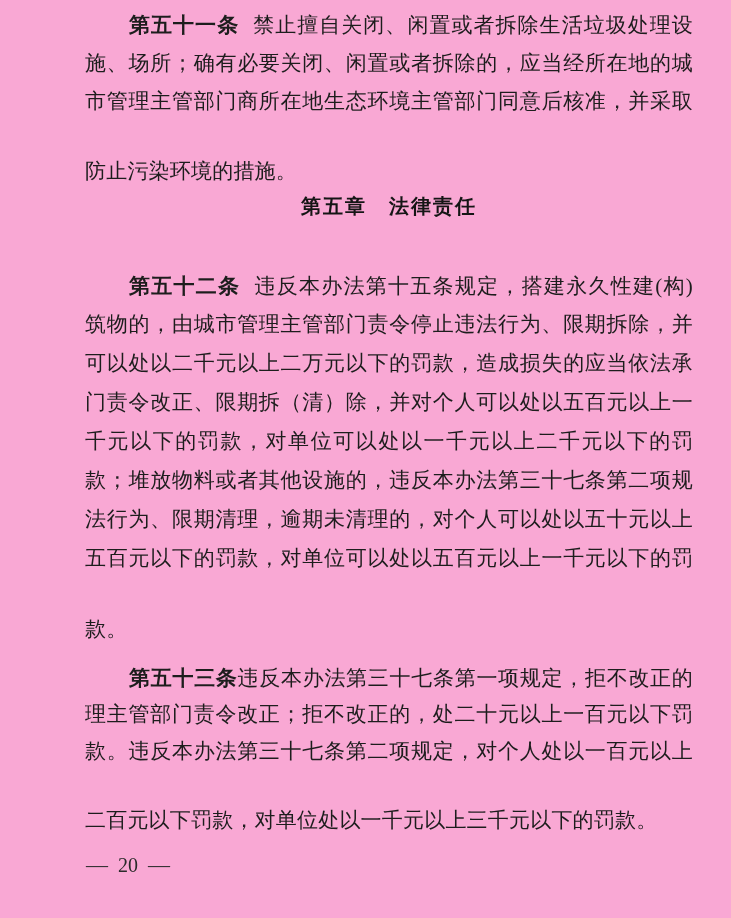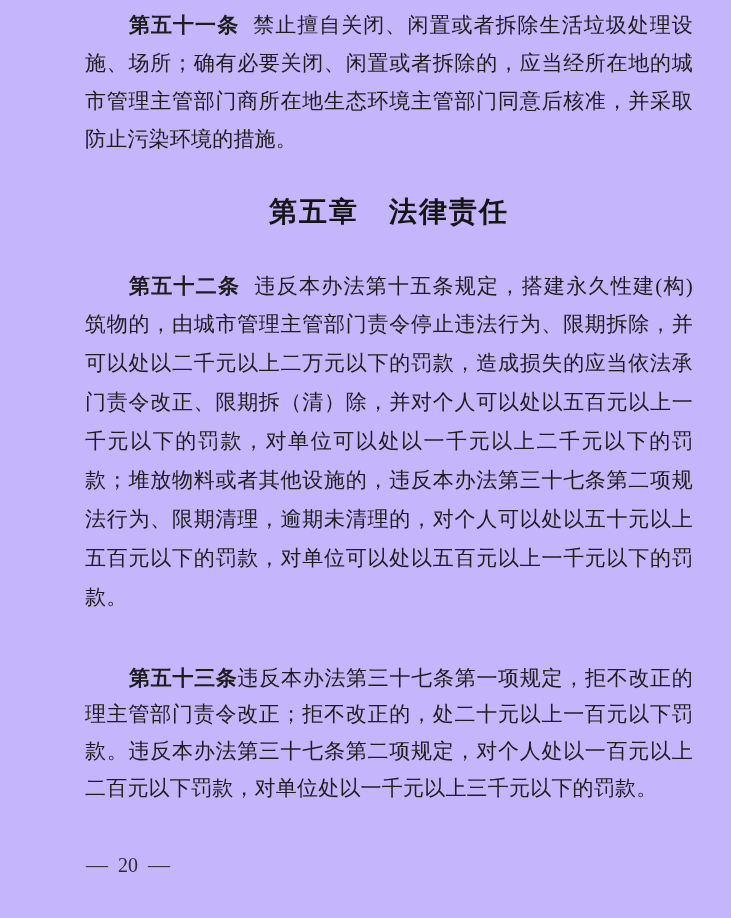--- a/index.html
+++ b/index.html
@@ -1,53 +1,53 @@
 <!DOCTYPE html>
 <html lang="zh"><head>
 <meta charset="utf-8">
 <style>
   html,body{margin:0;padding:0;background:#e8e8e8;}
   .page{
     position:relative;
     width:731px;height:918px;
     margin:0 auto;
-    background:#c4b5fd;
+    background:#f9a8d4;
     font-family:"Liberation Serif", serif;
     color:#1d1d1d;
     overflow:hidden;
   }
   .article{position:absolute;left:85px;width:608px;}
   .ln{
     font-size:21px;
     line-height:38px;height:38px;
     text-align:justify;
     text-align-last:justify;
     white-space:nowrap;
     letter-spacing:0.2px;
   }
   
   .ln{white-space:normal;overflow:hidden;}
-  .ln.last{text-align-last:left;}
+  .ln.last{text-align-last:left;margin-top:32px;}
   .first{text-indent:44px;}
   .lead{
     font-family:"Liberation Sans", sans-serif;
     font-weight:700;
     font-style:normal;
   }
   .gw{margin-right:14px;}
   .gn{margin-right:0;}
   #a51 .ln{line-height:38px;height:38px;}
   #a52 .ln{line-height:39px;height:39px;}
   #a53 .ln{line-height:37px;height:37px;}
   #a54 .ln{line-height:38px;height:38px;}
   .chapter{
     position:absolute;left:85px;top:193px;width:608px;
     margin:0;
     text-align:center;
-    font-size:28px;font-weight:700;
+    font-size:20px;font-weight:700;
     font-family:"Liberation Sans", sans-serif;
     letter-spacing:2px;
     color:#151515;
   }
   .footer{
     position:absolute;left:87px;top:854px;
     font-size:20px;color:#2b2b2b;
     display:flex;align-items:center;gap:11px;
     letter-spacing:0;
   }

